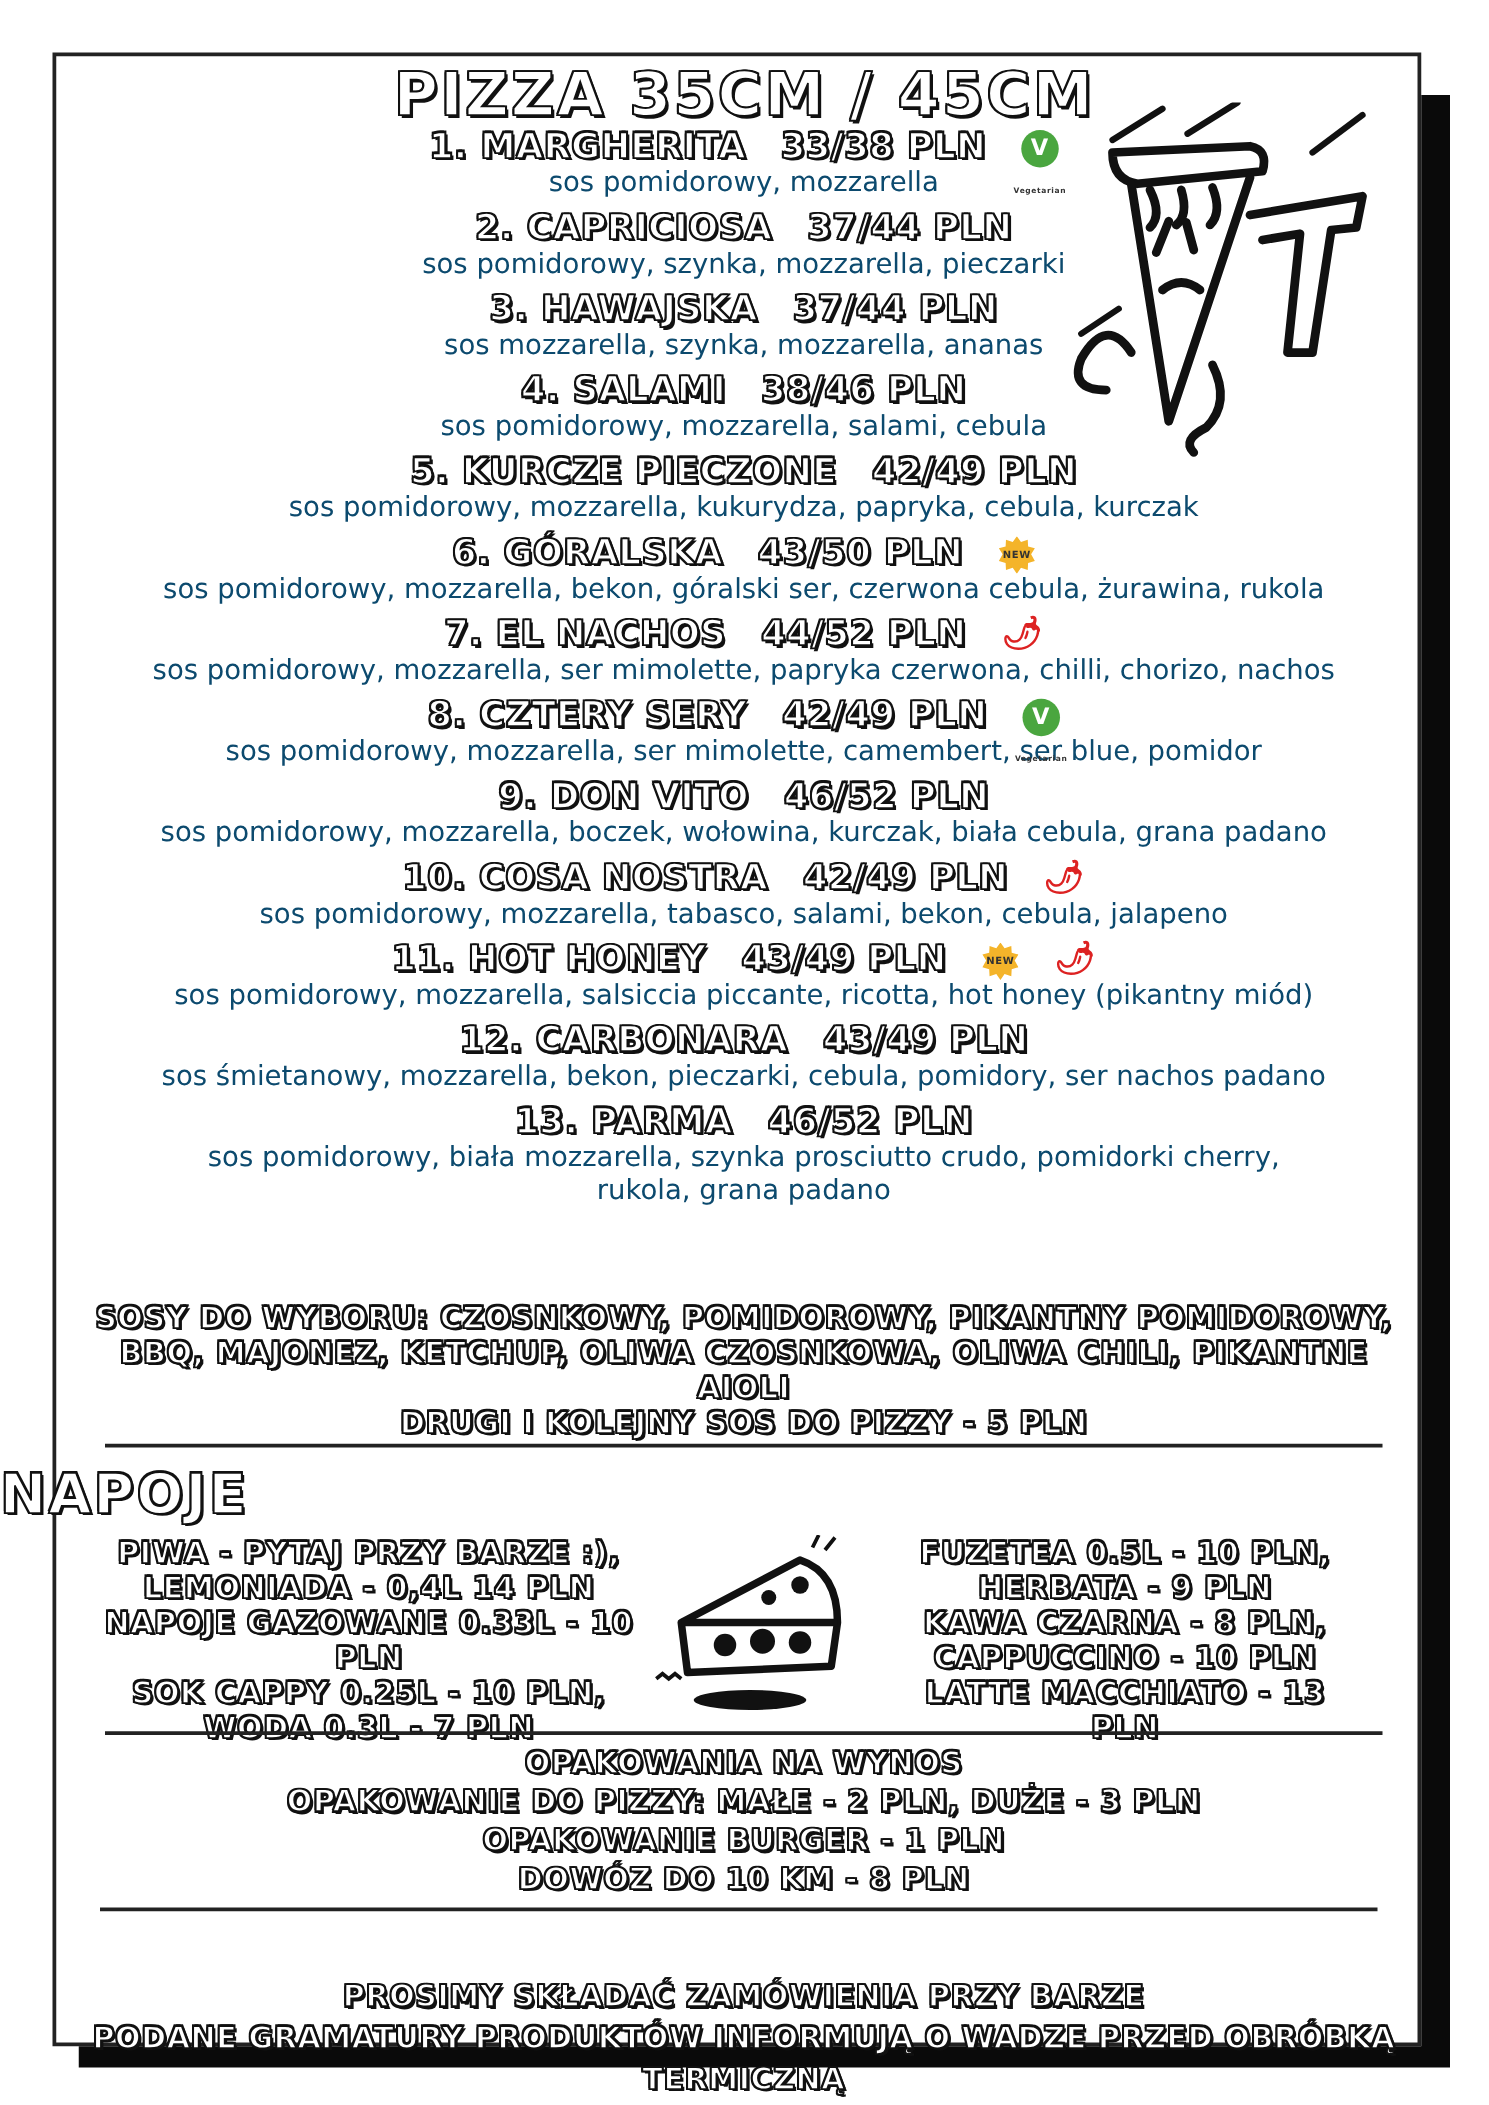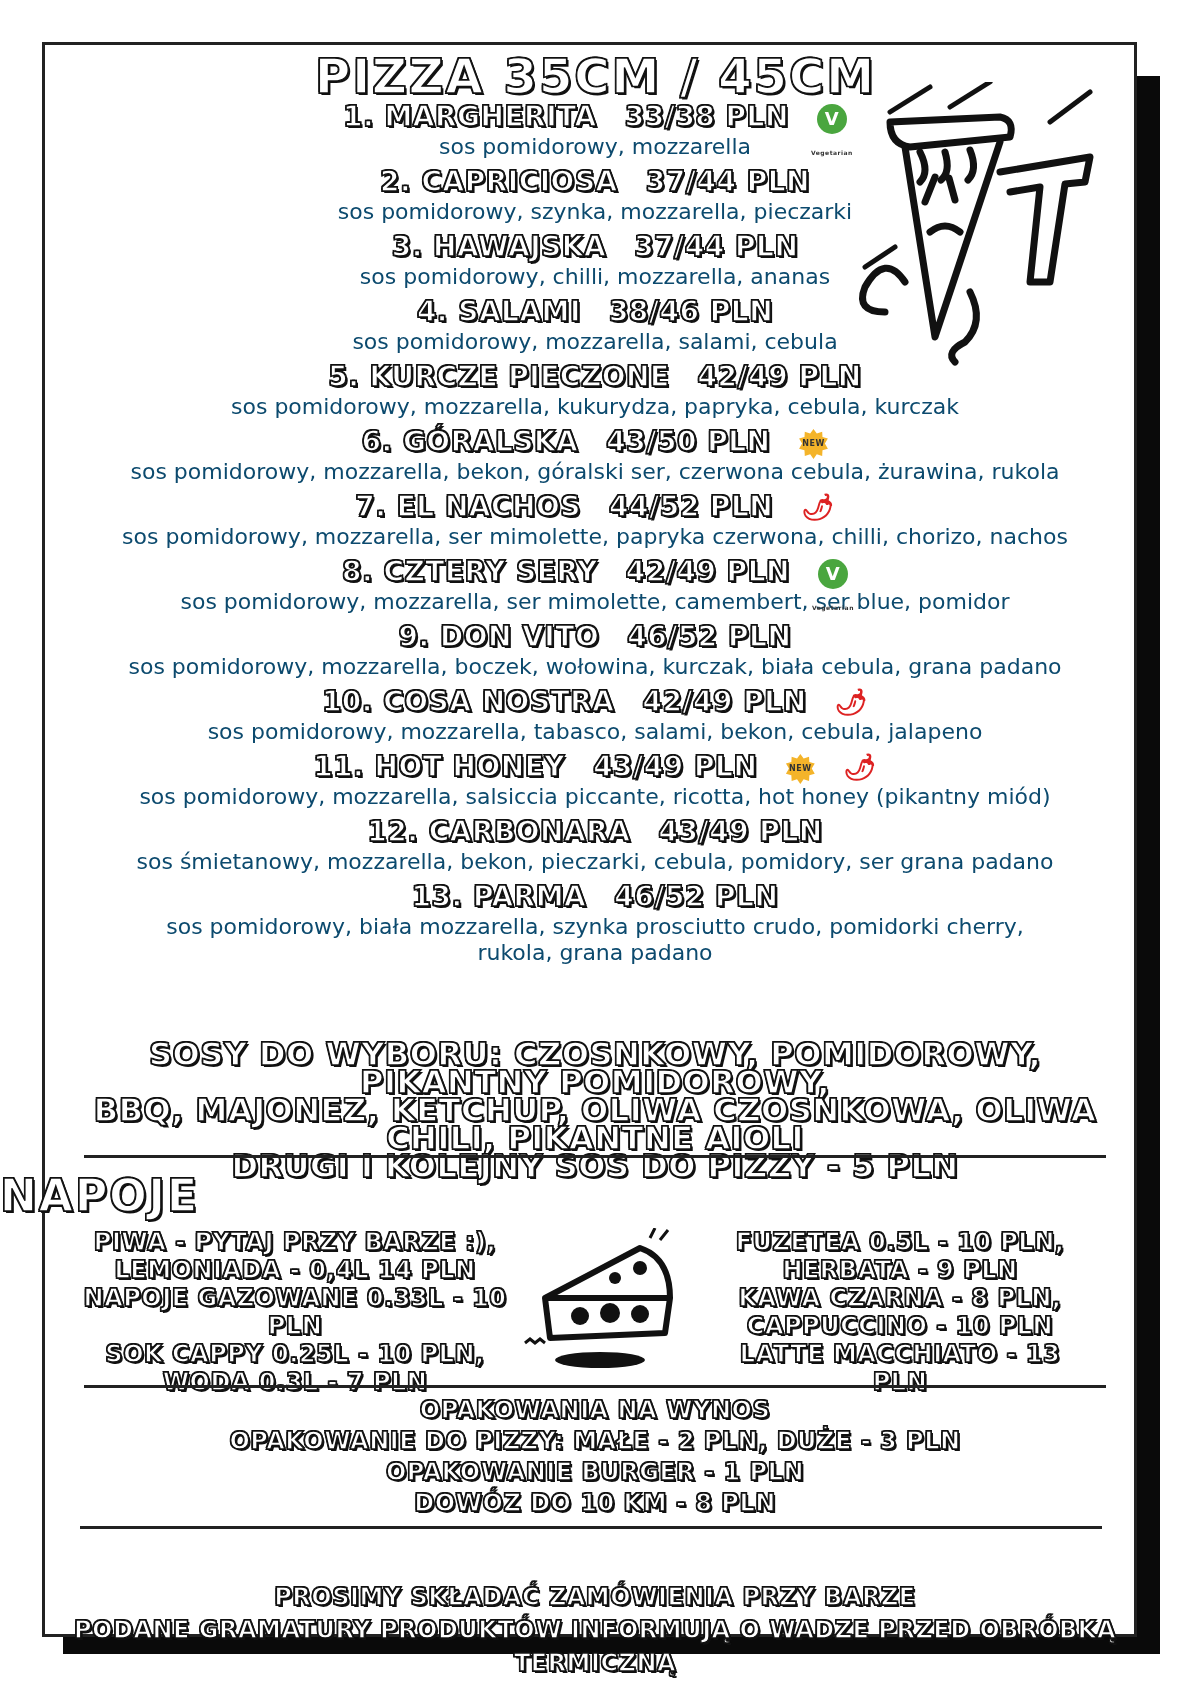--- a/index.html
+++ b/index.html
@@ -15,21 +15,21 @@
   .title { position:absolute; left:0; right:0; top:48px; font-size:48px; text-align:center; letter-spacing:2px; }
   .pizza-list { position:absolute; left:60px; top:100px; width:1070px; }
   .item { text-align:center; }
   .item-head { font-size:28px; line-height:34px; display:inline-flex; align-items:flex-end; gap:28px; }
   .item-desc { font-size:22px; line-height:26px; color:#0c4a6e; font-family:"DejaVu Sans", sans-serif; margin-bottom:5px; }
   .badge { display:inline-flex; align-items:center; }
   .veg { width:30px; height:30px; border-radius:50%; background:#4aa63f; color:#fff; font-size:18px; font-weight:bold; display:inline-flex; align-items:center; justify-content:center; position:relative; -webkit-text-stroke:0; text-shadow:none; font-family:"DejaVu Sans", sans-serif; }
   .veg-label { position:absolute; top:32px; left:-6px; font-size:6px; color:#333; text-transform:none; }
   .new { width:30px; height:30px; background:#f4b42a; clip-path:polygon(50% 0%,61% 15%,79% 9%,80% 27%,98% 32%,88% 48%,98% 66%,80% 71%,79% 90%,61% 84%,50% 100%,39% 84%,21% 90%,20% 71%,2% 66%,12% 48%,2% 32%,20% 27%,21% 9%,39% 15%); display:inline-flex; align-items:center; justify-content:center; font-size:8px; color:#333; -webkit-text-stroke:0; text-shadow:none; font-family:"DejaVu Sans", sans-serif; }
   .chili { font-size:26px; -webkit-text-stroke:0; text-shadow:none; color:#d22; }
-  .sauces { position:absolute; left:60px; top:1040px; width:1070px; text-align:center; font-size:32px; line-height:28px; }
+  .sauces { position:absolute; left:60px; top:1040px; width:1070px; text-align:center; font-size:24px; line-height:28px; }
   .hr { position:absolute; height:3px; background:#222; }
   .drinks-title { position:absolute; left:0; right:0; top:1170px; font-size:44px; letter-spacing:2px; }
   .drinks-left { position:absolute; left:75px; top:1228px; width:440px; text-align:center; font-size:24px; line-height:28px; }
   .drinks-right { position:absolute; left:720px; top:1228px; width:360px; text-align:center; font-size:24px; line-height:28px; }
   .cheese { position:absolute; left:520px; top:1228px; width:160px; height:140px; }
   .mascot { position:absolute; left:850px; top:82px; width:290px; height:290px; }
   .packaging { position:absolute; left:60px; top:1395px; width:1070px; text-align:center; font-size:24px; line-height:31px; }
   .footer { position:absolute; left:50px; top:1535px; width:1090px; text-align:center; font-size:24px; line-height:33px;margin-top:46px; }
 </style>
 </head>
@@ -78,21 +78,21 @@
         <span>2. CAPRICIOSA</span>
         <span>37/44 PLN</span>
       </div>
     <div class="item-desc">sos pomidorowy, szynka, mozzarella, pieczarki</div>
   </div>
   <div class="item">
     <div class="item-head deco">
         <span>3. HAWAJSKA</span>
         <span>37/44 PLN</span>
       </div>
-    <div class="item-desc">sos pomidorowy, chilli, mozzarella, ananas</div>
+    <div class="item-desc">sos mozzarella, szynka, mozzarella, ananas</div>
   </div>
   <div class="item">
     <div class="item-head deco">
         <span>4. SALAMI</span>
         <span>38/46 PLN</span>
       </div>
     <div class="item-desc">sos pomidorowy, mozzarella, salami, cebula</div>
   </div>
   <div class="item">
     <div class="item-head deco">
@@ -152,21 +152,21 @@
         <span class="new">NEW</span>
         <span class="chili">🌶</span>
       </div>
     <div class="item-desc">sos pomidorowy, mozzarella, salsiccia piccante, ricotta, hot honey (pikantny miód)</div>
   </div>
   <div class="item">
     <div class="item-head deco">
         <span>12. CARBONARA</span>
         <span>43/49 PLN</span>
       </div>
-    <div class="item-desc">sos śmietanowy, mozzarella, bekon, pieczarki, cebula, pomidory, ser grana padano</div>
+    <div class="item-desc">sos śmietanowy, mozzarella, bekon, pieczarki, cebula, pomidory, ser nachos padano</div>
   </div>
   <div class="item">
     <div class="item-head deco">
         <span>13. PARMA</span>
         <span>46/52 PLN</span>
       </div>
     <div class="item-desc" style="margin-bottom:4px"><span>sos pomidorowy, biała mozzarella, szynka prosciutto crudo, pomidorki cherry,</span><br><span>rukola, grana padano</span></div>
   </div>
 </div>
 

